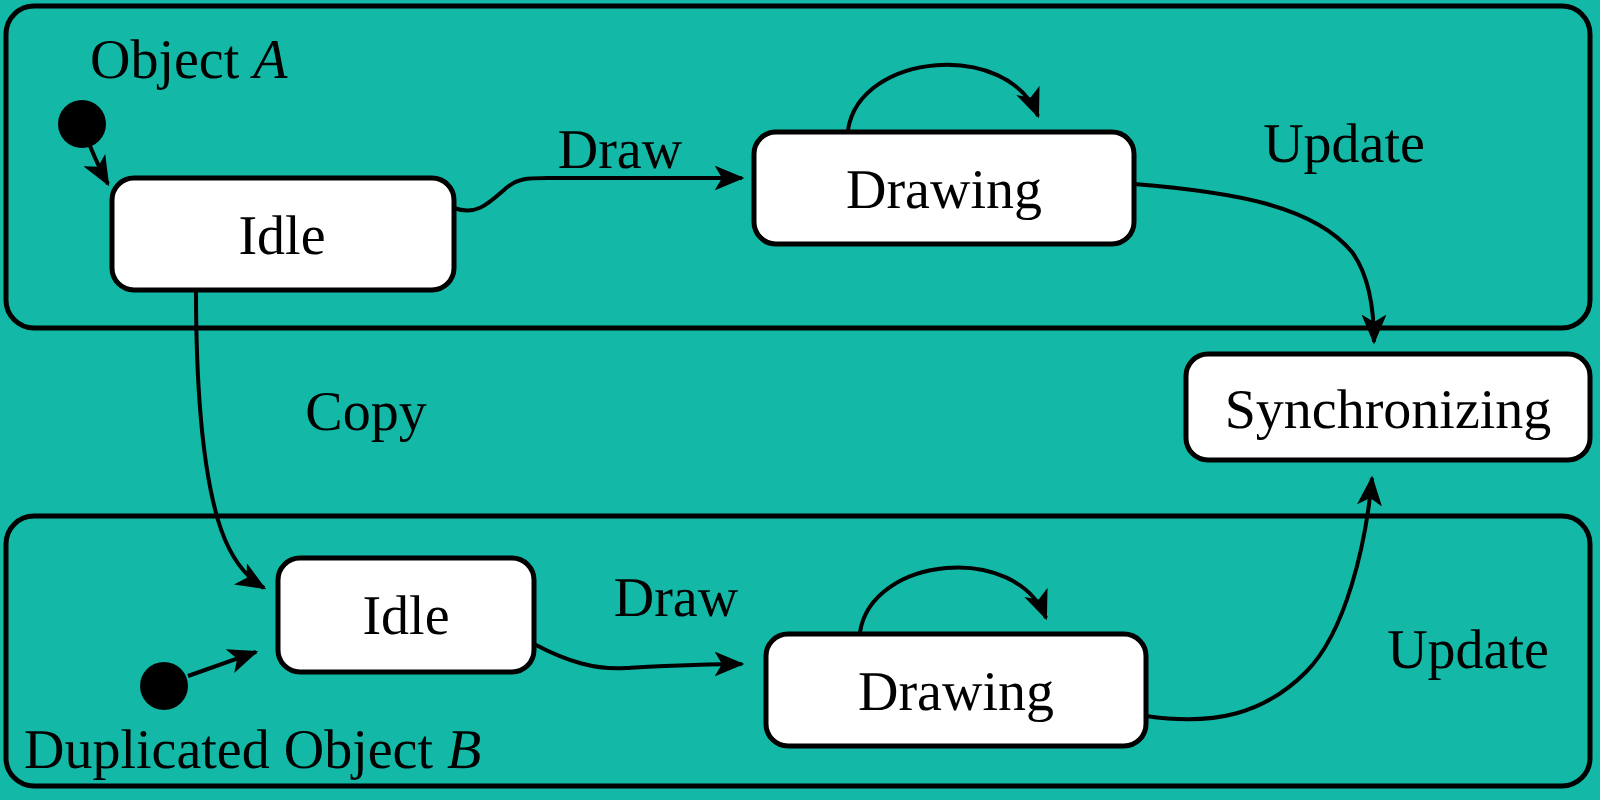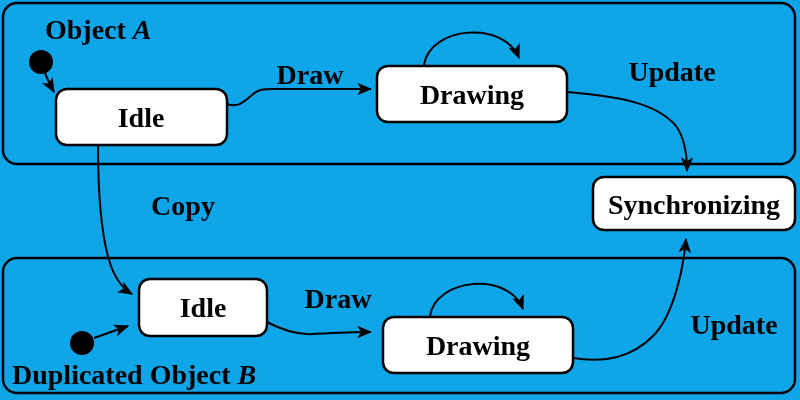--- a/index.html
+++ b/index.html
@@ -4,23 +4,22 @@
 <style>
   html, body {
     margin: 0;
     padding: 0;
     background: #ffffff;
   }
   .stage {
     position: relative;
     width: 800px;
     height: 400px;
-    background: #0ea5e9;
+    background: #14b8a6;
     overflow: hidden;
-    font-weight: bold;
   }
   svg {
     display: block;
     font-family: "Liberation Serif", "DejaVu Serif", serif;
   }
   .region {
     fill: none;
     stroke: #000000;
     stroke-width: 2.5;
   }

